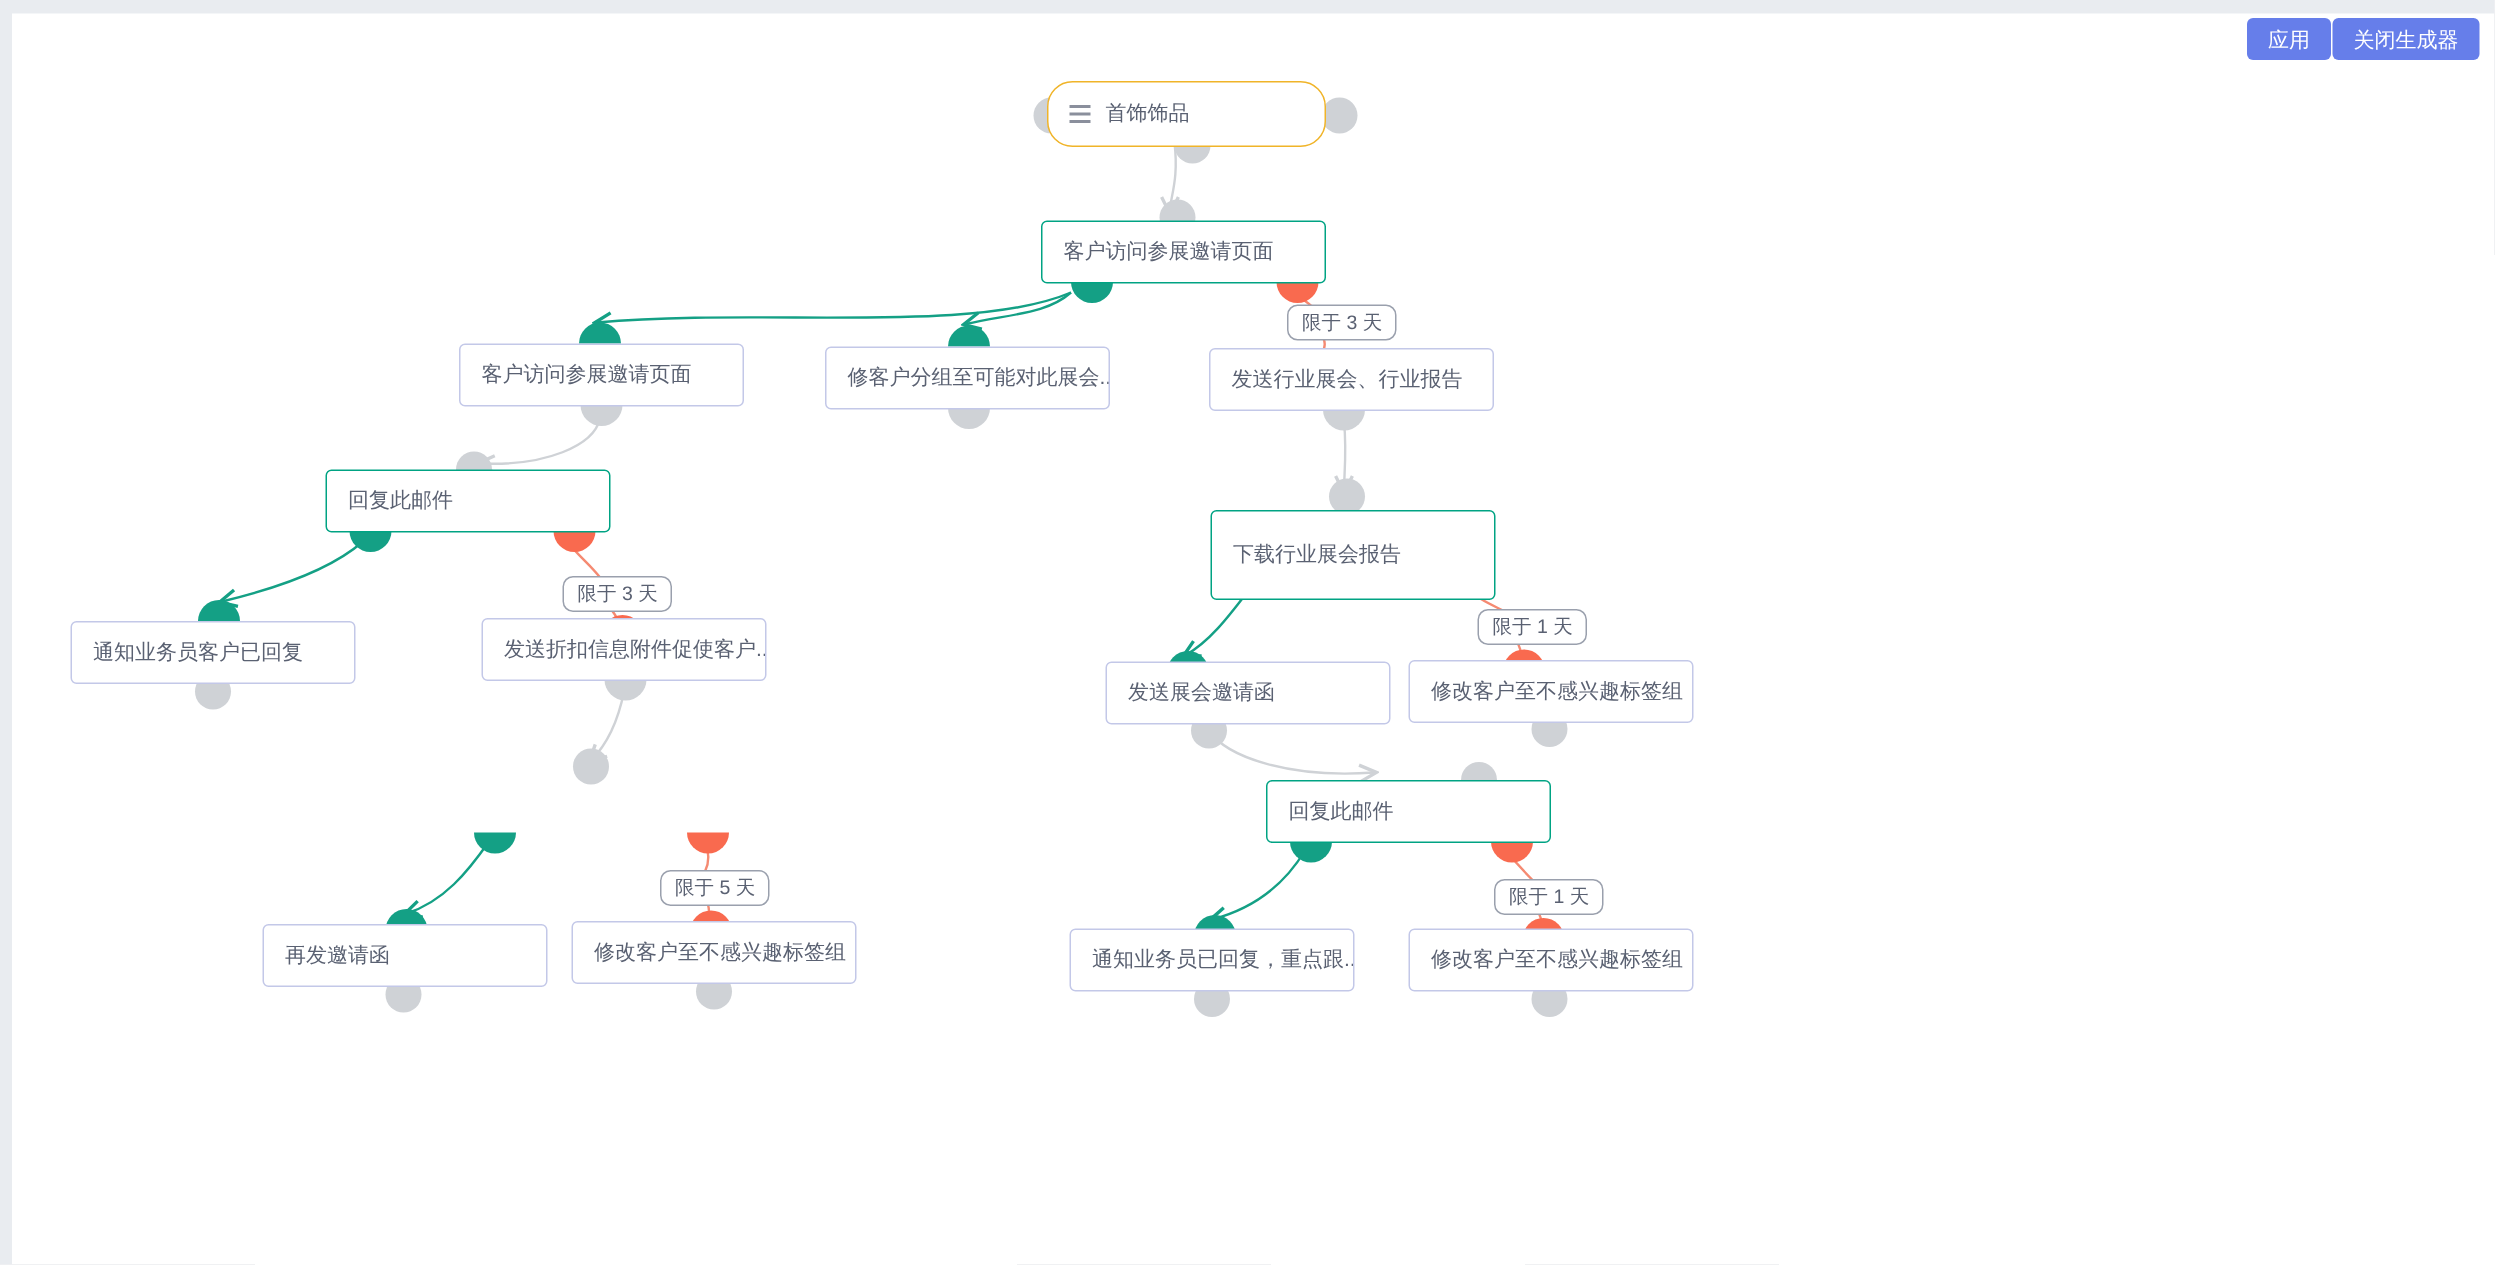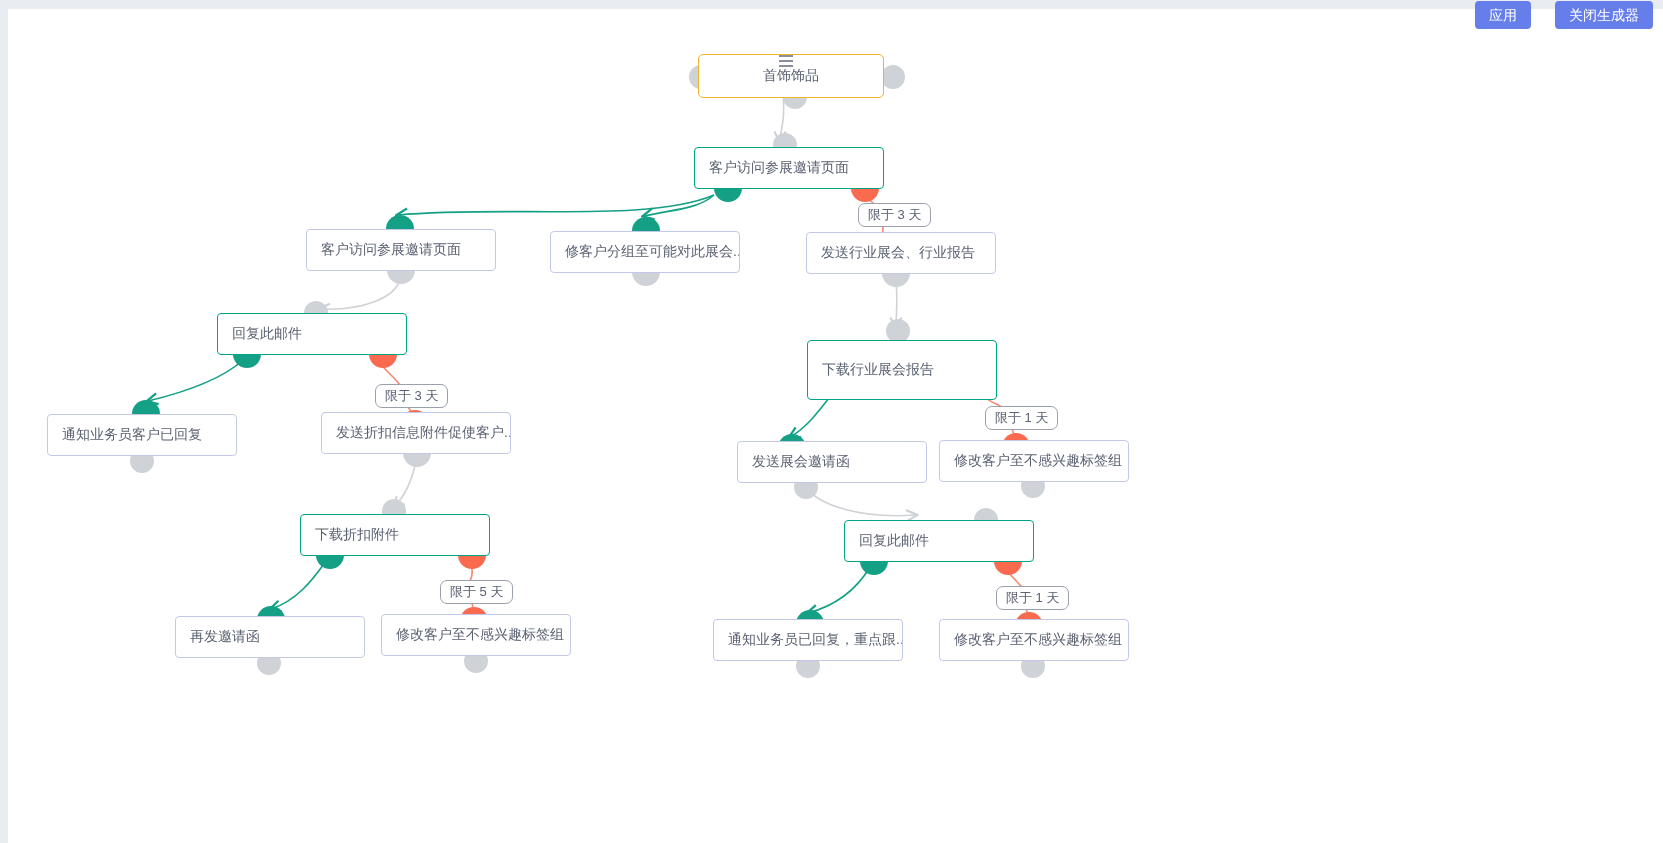--- a/index.html
+++ b/index.html
@@ -29,24 +29,24 @@
     left: 0;
     top: 0;
     width: 1655px;
     height: 834px;
     pointer-events: none;
   }
 
   
   #toolbar {
     position: absolute;
-    top: 1px;
+    top: 12px;
     right: 10px;
     display: flex;
-    gap: 24px;
+    gap: 1px;
     z-index: 40;
   }
   .tb-btn {
     background: #667eea;
     color: #ffffff;
     border: none;
     border-radius: 4px;
     font-size: 14px;
     font-family: "Liberation Sans", "DejaVu Sans", sans-serif;
     padding: 7px 14px;
@@ -67,22 +67,21 @@
     padding: 0 14px;
     font-size: 14px;
     color: #5a6172;
     white-space: nowrap;
     overflow: hidden;
     z-index: 10;
     cursor: pointer;
   }
   .node.root {
     border: 1px solid #f0b429;
-    border-radius: 5px;
-    flex-direction: column;
+    border-radius: 17px;
   }
   .node.teal {
     border: 1px solid #00a383;
   }
   .node .label { pointer-events: none; }
 
   .list-icon {
     display: inline-block;
     width: 14px;
     height: 12px;
@@ -278,23 +277,20 @@
 
     <div class="edge-label" style="left:977px; top:397px;">限于 1 天</div>
 
     <div class="port top orange" style="left:994px; top:424px;"></div>
     <div class="node" style="left:931px; top:431px; width:190px; height:42px;">
       <span class="label">修改客户至不感兴趣标签组</span>
     </div>
     <div class="port circle" style="left:1013px; top:465px;"></div>
 
     <div class="port circle" style="left:374px; top:490px;"></div>
-    <div class="node teal" style="left:292px; top:505px; width:190px; height:42px;">
-      <span class="label">下载折扣附件</span>
-    </div>
     <div class="port bottom teal" style="left:308px; top:546px;"></div>
     <div class="port bottom orange" style="left:450px; top:546px;"></div>
 
     <div class="port circle" style="left:966px; top:499px;"></div>
     <div class="node teal" style="left:836px; top:511px; width:190px; height:42px;">
       <span class="label">回复此邮件</span>
     </div>
     <div class="port bottom teal" style="left:852px; top:552px;"></div>
     <div class="port bottom orange" style="left:986px; top:552px;"></div>
 

